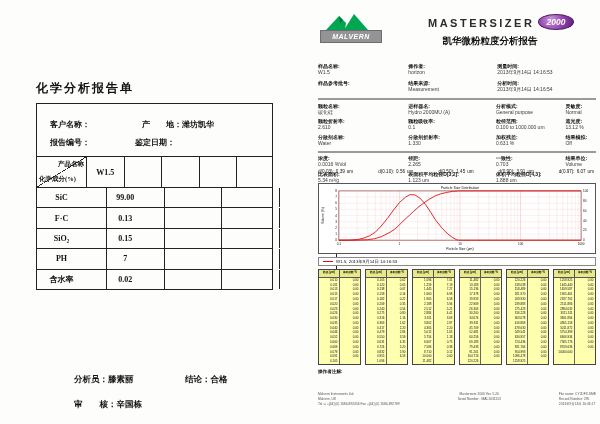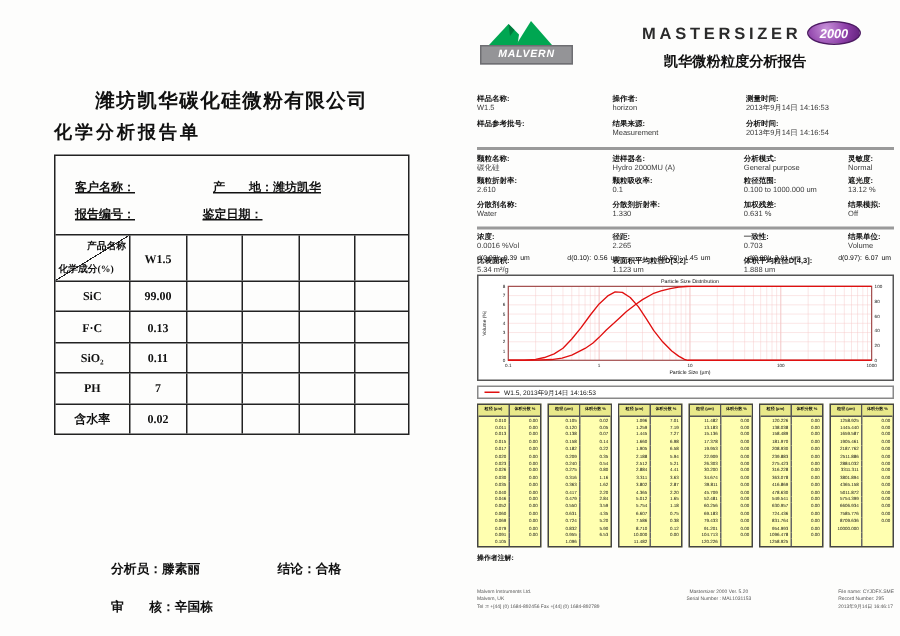--- a/index.html
+++ b/index.html
@@ -9,25 +9,25 @@
   
   .left-panel { position:absolute; left:0; top:0; width:310px; height:424px;
                 font-family:"Liberation Serif","DejaVu Serif",serif; }
   .company   { position:absolute; left:36px; top:58px; width:237px; text-align:center;
                font-size:13px; font-weight:bold; letter-spacing:1px; }
   .doc-title { position:absolute; left:36px; top:80px; width:237px; text-align:left;
                font-size:12px; font-weight:bold; letter-spacing:2px; }
   .chem-box  { position:absolute; left:36px; top:103px; width:237px; height:187px;
                border:1.4px solid #222; }
   .chem-head { position:relative; height:52px; font-size:8px; font-weight:bold; }
-  .ch-item   { position:absolute; white-space:nowrap;text-decoration:underline; }
+  .ch-item   { position:absolute; white-space:nowrap; }
   .chem-table{ position:absolute; top:52px; left:0; right:0; bottom:0;
                display:flex; flex-direction:column; border-top:1.2px solid #222; }
   .chem-hrow { flex:0 0 30px; display:flex; }
-  .chem-row  { flex:1; display:flex; border-top:1px solid #222; }
+  .chem-row  { flex:1; display:flex; border-top:1px solid #222;gap:20px; }
   .chem-cell { flex:0 0 37.6px; border-left:1px solid #222; display:flex;
                align-items:center; justify-content:center;
                font-weight:bold; font-size:8px; }
   .chem-cell:last-child { flex:1; }
   .chem-cell.first { flex:0 0 49px; border-left:none; }
   .diag { position:relative;
           background:linear-gradient(to bottom right, transparent 49.3%, #222 49.3%, #222 50.7%, transparent 50.7%); }
   .diag .t1 { position:absolute; top:3px; right:2px; font-size:6.5px; font-weight:bold; }
   .diag .t2 { position:absolute; bottom:3px; left:2px; font-size:6.5px; font-weight:bold; }
   .sig { position:absolute; font-size:8.5px; font-weight:bold; white-space:nowrap;margin-top:48px; }
@@ -89,21 +89,20 @@
   .notes { position:absolute; left:6px; top:369px; font-size:4.6px; font-weight:bold; }
   .rfooter { position:absolute; left:6px; top:392px; width:278px; display:flex;
              justify-content:space-between; font-size:3.3px; color:#555; line-height:1.55; }
   .rfooter .fc { white-space:nowrap; }
   .rfooter .fcenter { text-align:center; }
 </style>
 </head>
 <body>
 
 <div class="left-panel">
-  <div class="company">潍坊凯华碳化硅微粉有限公司</div>
   <div class="doc-title">化学分析报告单</div>
 
   <div class="chem-box">
     <div class="chem-head">
       <span class="ch-item" style="left:13px; top:15px">客户名称：</span>
       <span class="ch-item" style="left:105px; top:15px"><span>产　　地：</span><span>潍坊凯华</span></span>
       <span class="ch-item" style="left:13px; top:33px">报告编号：</span>
       <span class="ch-item" style="left:98px; top:33px">鉴定日期：</span>
     </div>
     <div class="chem-table">
@@ -130,21 +129,21 @@
           <div class="chem-row" style="flex: 1 1 0%;">
             <div class="chem-cell first">F·C</div>
             <div class="chem-cell">0.13</div>
             <div class="chem-cell"></div>
             <div class="chem-cell"></div>
             <div class="chem-cell"></div>
             <div class="chem-cell"></div>
           </div>
           <div class="chem-row" style="flex: 1 1 0%;">
             <div class="chem-cell first">SiO₂</div>
-            <div class="chem-cell">0.11</div>
+            <div class="chem-cell">0.15</div>
             <div class="chem-cell"></div>
             <div class="chem-cell"></div>
             <div class="chem-cell"></div>
             <div class="chem-cell"></div>
           </div>
           <div class="chem-row" style="flex: 1 1 0%;">
             <div class="chem-cell first">PH</div>
             <div class="chem-cell">7</div>
             <div class="chem-cell"></div>
             <div class="chem-cell"></div>

